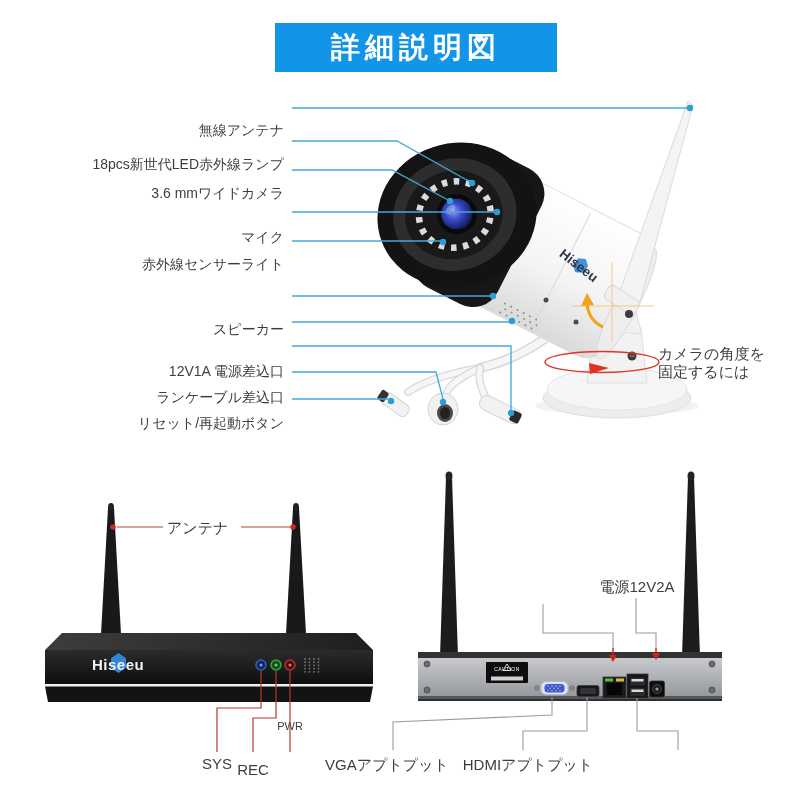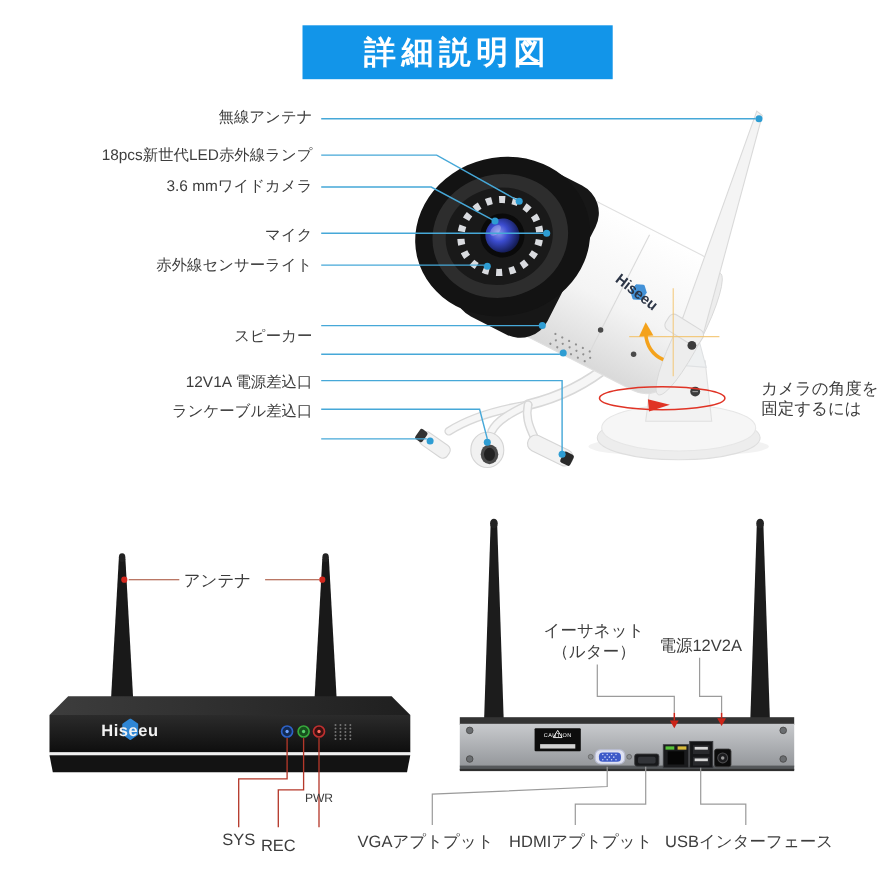--- a/index.html
+++ b/index.html
@@ -5,21 +5,21 @@
   html,body{margin:0;padding:0;background:#fff;}
   .canvas{position:relative;width:800px;height:800px;background:#ffffff;overflow:hidden;
           font-family:"Liberation Sans","DejaVu Sans",sans-serif;color:#3d3d3d;}
   .art{position:absolute;left:0;top:0;z-index:1;}
   .txt{position:absolute;z-index:2;white-space:nowrap;}
 
   .banner{position:absolute;z-index:2;left:265px;top:23px;width:282px;height:49px;
           background:#1295E9;color:#fff;display:flex;align-items:center;justify-content:center;
           font-size:29px;font-weight:700;letter-spacing:5px;margin-left:10px;}
 
-  .cam-label{position:absolute;z-index:2;right:516px;font-size:14px;text-align:right;white-space:nowrap;}
+  .cam-label{position:absolute;z-index:2;right:516px;font-size:14px;text-align:right;white-space:nowrap;margin-top:24px;}
 
   .note-big{font-size:17.5px;line-height:22px;}
   .note-small{font-size:15px;line-height:18px;}
 
   .center-label{transform:translateX(-50%);text-align:center;}
 
   .logo{position:absolute;z-index:2;font-weight:700;white-space:nowrap;}
   .logo .shield{position:absolute;display:block;background:#2f86d4;z-index:-1;
         clip-path:polygon(50% 0,100% 26%,100% 74%,50% 100%,0 74%,0 26%);}
   .logo-front{left:92px;top:656px;font-size:15px;color:#f2f2f2;letter-spacing:.5px;}
@@ -313,39 +313,35 @@
   <div class="banner">詳細説明図</div>
 
   <div class="cam-label" style="top:98px">無線アンテナ</div>
   <div class="cam-label" style="top:132px">18pcs新世代LED赤外線ランプ</div>
   <div class="cam-label" style="top:161px">3.6 mmワイドカメラ</div>
   <div class="cam-label" style="top:205px">マイク</div>
   <div class="cam-label" style="top:232px">赤外線センサーライト</div>
   <div class="cam-label" style="top:297px">スピーカー</div>
   <div class="cam-label" style="top:339px">12V1A 電源差込口</div>
   <div class="cam-label" style="top:365px">ランケーブル差込口</div>
-
-  <div class="txt note-small" style="left:692px;top:345px">
+  <div class="cam-label" style="top:391px">リセット/再起動ボタン</div>
+
+  <div class="txt note-small" style="left:658px;top:345px">
     <div>カメラの角度を</div>
     <div>固定するには</div>
   </div>
 
   <div class="txt" style="left:167px;top:519px;font-size:15px">アンテナ</div>
   <div class="txt center-label" style="left:217px;top:755px;font-size:15px">SYS</div>
   <div class="txt center-label" style="left:253px;top:761px;font-size:15px">REC</div>
   <div class="txt center-label" style="left:290px;top:720px;font-size:11px">PWR</div>
 
-  <div class="txt center-label" style="left:540px;top:564px;font-size:15px;line-height:19px">
-    <div>イーサネット</div>
-    <div>（ルター）</div>
-  </div>
   <div class="txt center-label" style="left:637px;top:578px;font-size:15px">電源12V2A</div>
   <div class="txt center-label" style="left:387px;top:756px;font-size:15px">VGAアプトプット</div>
   <div class="txt center-label" style="left:528px;top:756px;font-size:15px">HDMIアプトプット</div>
-  <div class="txt center-label" style="left:681px;top:756px;font-size:15px">USBインターフェース</div>
 
   <div class="logo logo-front">
     <span class="shield"></span>
     <span>Hiseeu</span>
   </div>
   <div class="logo logo-cam">
     <span class="shield"></span>
     <span>Hiseeu</span>
   </div>
 

